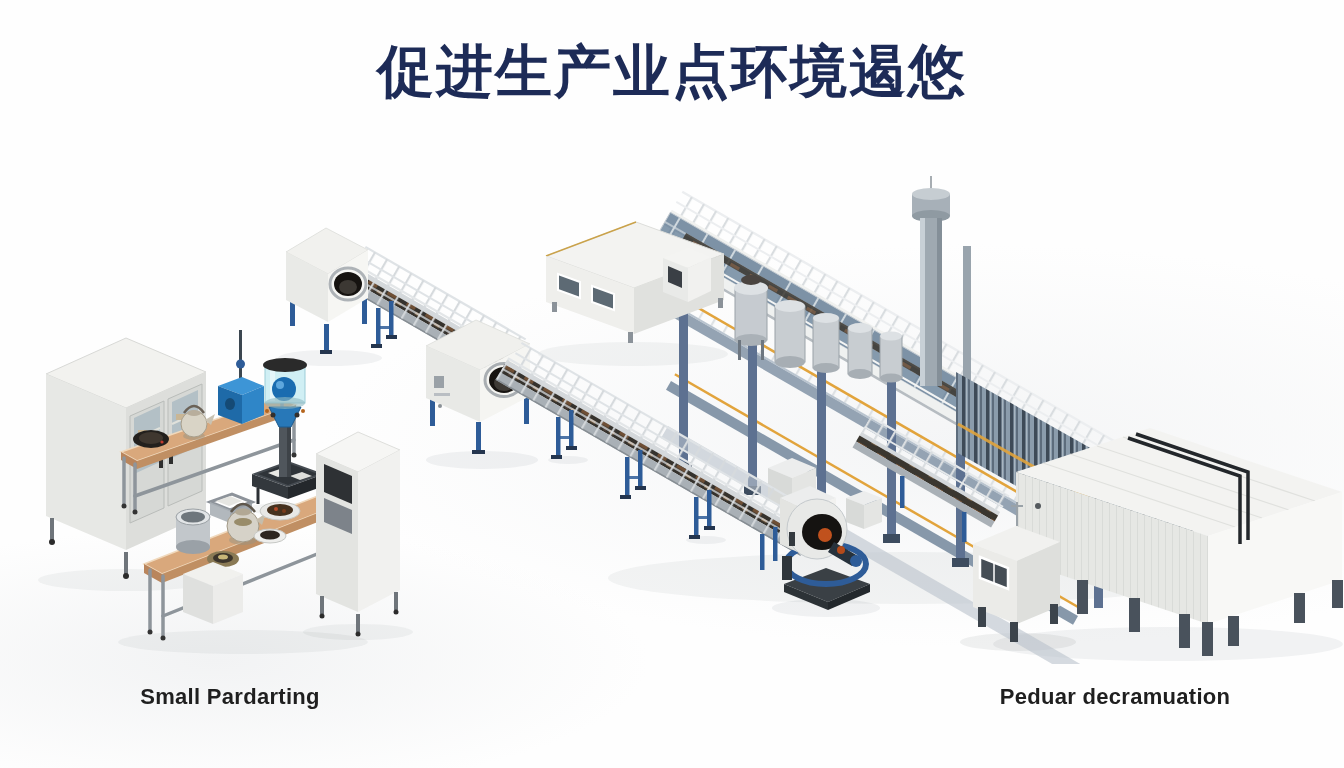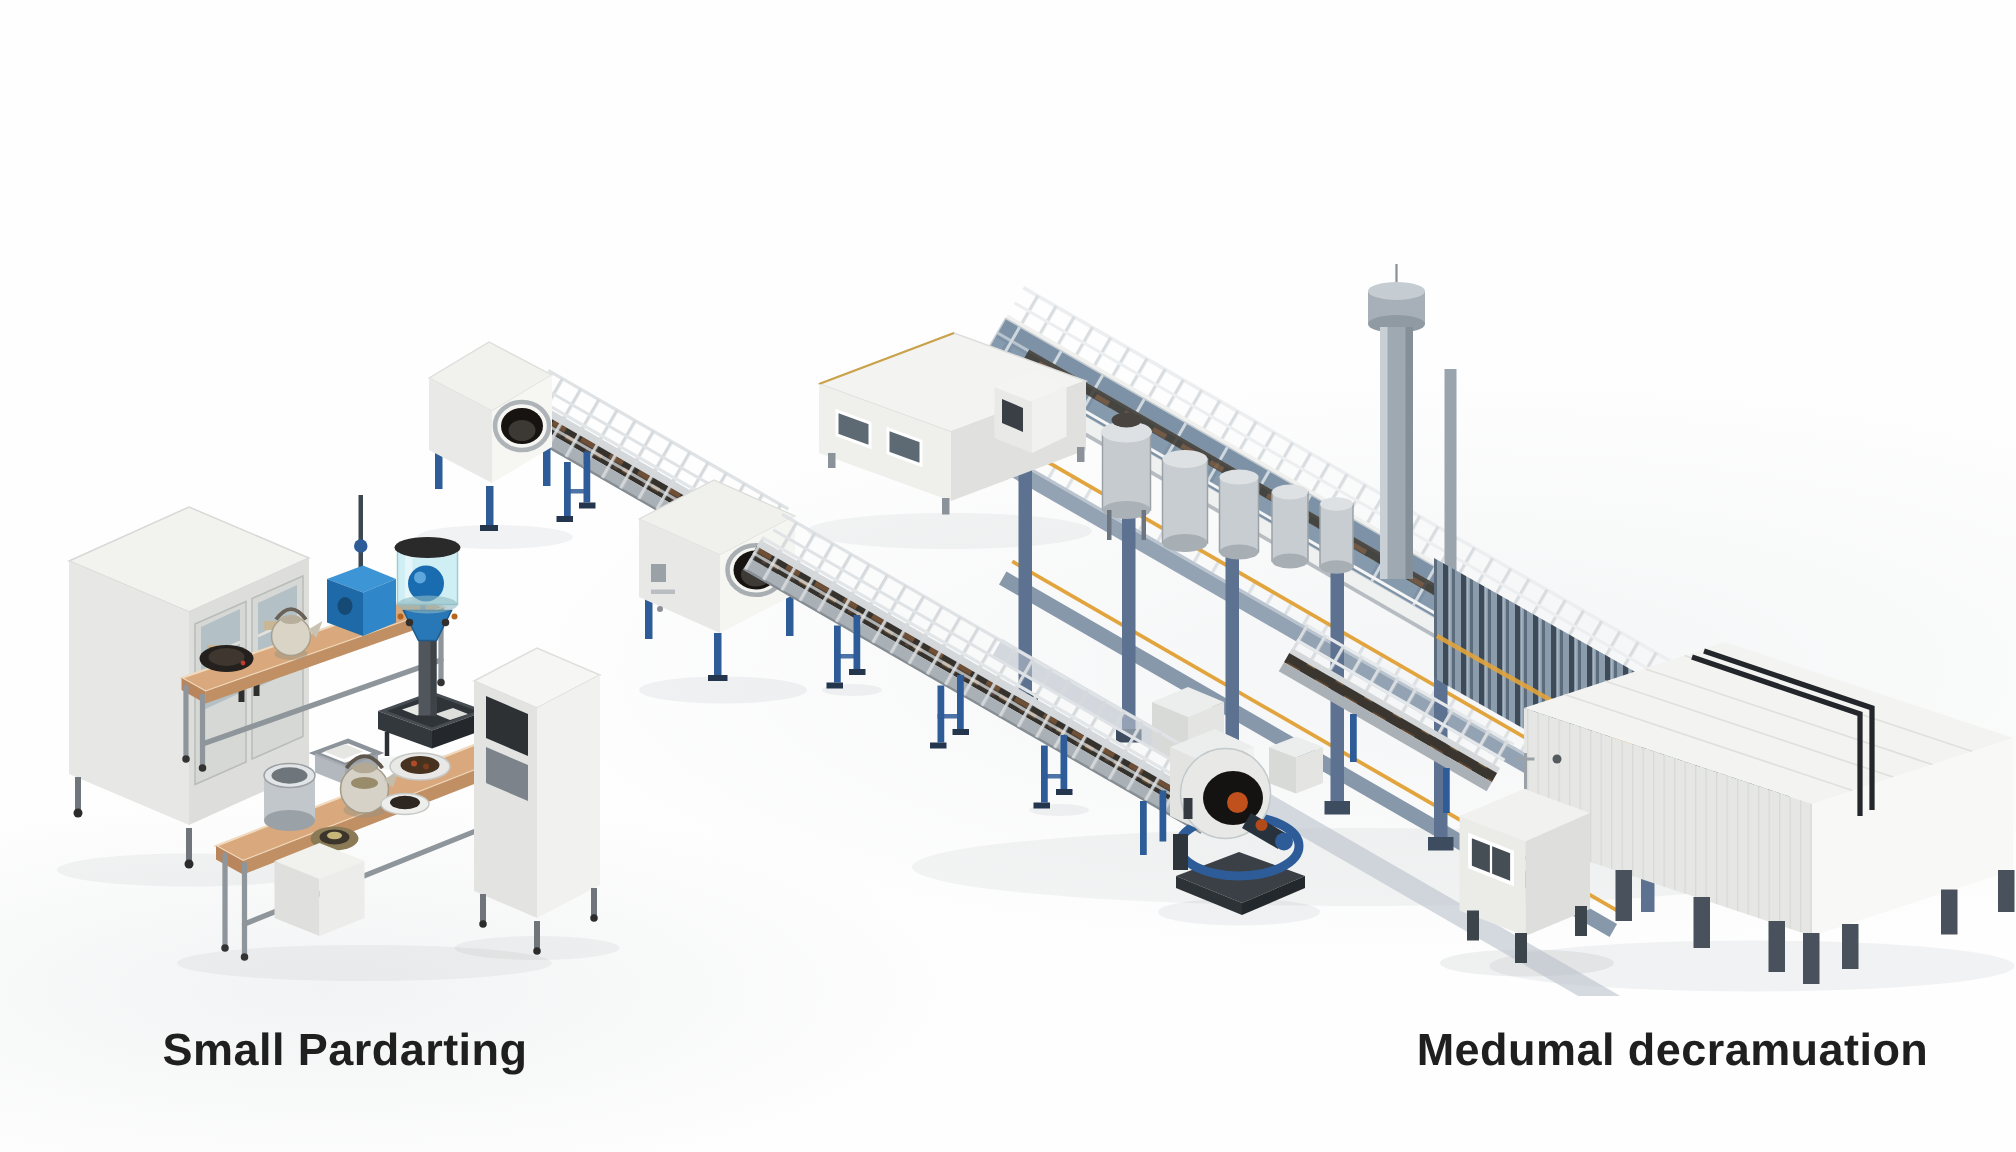--- a/index.html
+++ b/index.html
@@ -9,32 +9,33 @@
       radial-gradient(ellipse 900px 280px at 72% 58%, #f4f5f6 0%, rgba(255,255,255,0) 72%),
       #fefefe;
     font-family:"Liberation Sans", sans-serif;}
   .title{position:absolute;top:34px;left:0;width:100%;text-align:center;
     font-family:"DejaVu Sans", sans-serif;font-size:57px;font-weight:800;
     letter-spacing:2px;color:var(--title-color,#1d2b57);}
   .fig{position:absolute;}
   .fig-right{left:528px;top:176px;width:816px;height:488px;}
   .fig-mid{left:268px;top:212px;width:622px;height:412px;}
   .fig-left{left:18px;top:312px;width:410px;height:345px;}
-  .caption{position:absolute;top:684px;font-size:30px;font-weight:600;
+  .caption{position:absolute;top:684px;font-size:22px;font-weight:600;
     color:var(--caption-color,#1f1f1f);text-align:center;letter-spacing:.3px;}
   .cap1{left:55px;width:350px;}
   .cap2{left:470px;width:380px;}
   .cap3{left:915px;width:400px;}
   svg{display:block;}
 </style>
 </head>
 <body>
 
 <div class="canvas">
 
+  <div class="title">促进生产业点环境遏悠</div>
 
   <svg class="fig fig-right" viewBox="0 0 816 488" aria-hidden="true">
     <defs>
       <pattern id="rposts" width="14" height="30" patternUnits="userSpaceOnUse">
         <rect width="2.2" height="30" fill="#d9dde0"></rect>
       </pattern>
       <pattern id="rglass" width="32" height="34" patternUnits="userSpaceOnUse">
         <rect width="32" height="34" fill="var(--glass-blue,#7d92a6)"></rect>
         <rect width="32" height="2" fill="#b7c3cd"></rect>
         <rect width="2" height="34" fill="#cfd8de"></rect>
@@ -529,15 +530,15 @@
       <line x1="304" y1="284" x2="304" y2="302" stroke="#6f757b" stroke-width="4"></line>
       <line x1="340" y1="302" x2="340" y2="320" stroke="#6f757b" stroke-width="4"></line>
       <line x1="378" y1="280" x2="378" y2="298" stroke="#6f757b" stroke-width="4"></line>
       <circle cx="304" cy="304" r="2.5" fill="#2b2b2b"></circle>
         <circle cx="340" cy="322" r="2.5" fill="#2b2b2b"></circle>
         <circle cx="378" cy="300" r="2.5" fill="#2b2b2b"></circle>
     </g>
   </svg>
 
   <div class="caption cap1">Small Pardarting</div>
-  <div class="caption cap3">Medumal decramuation</div>
+  <div class="caption cap3">Peduar decramuation</div>
 
 </div>
 
 </body></html>

